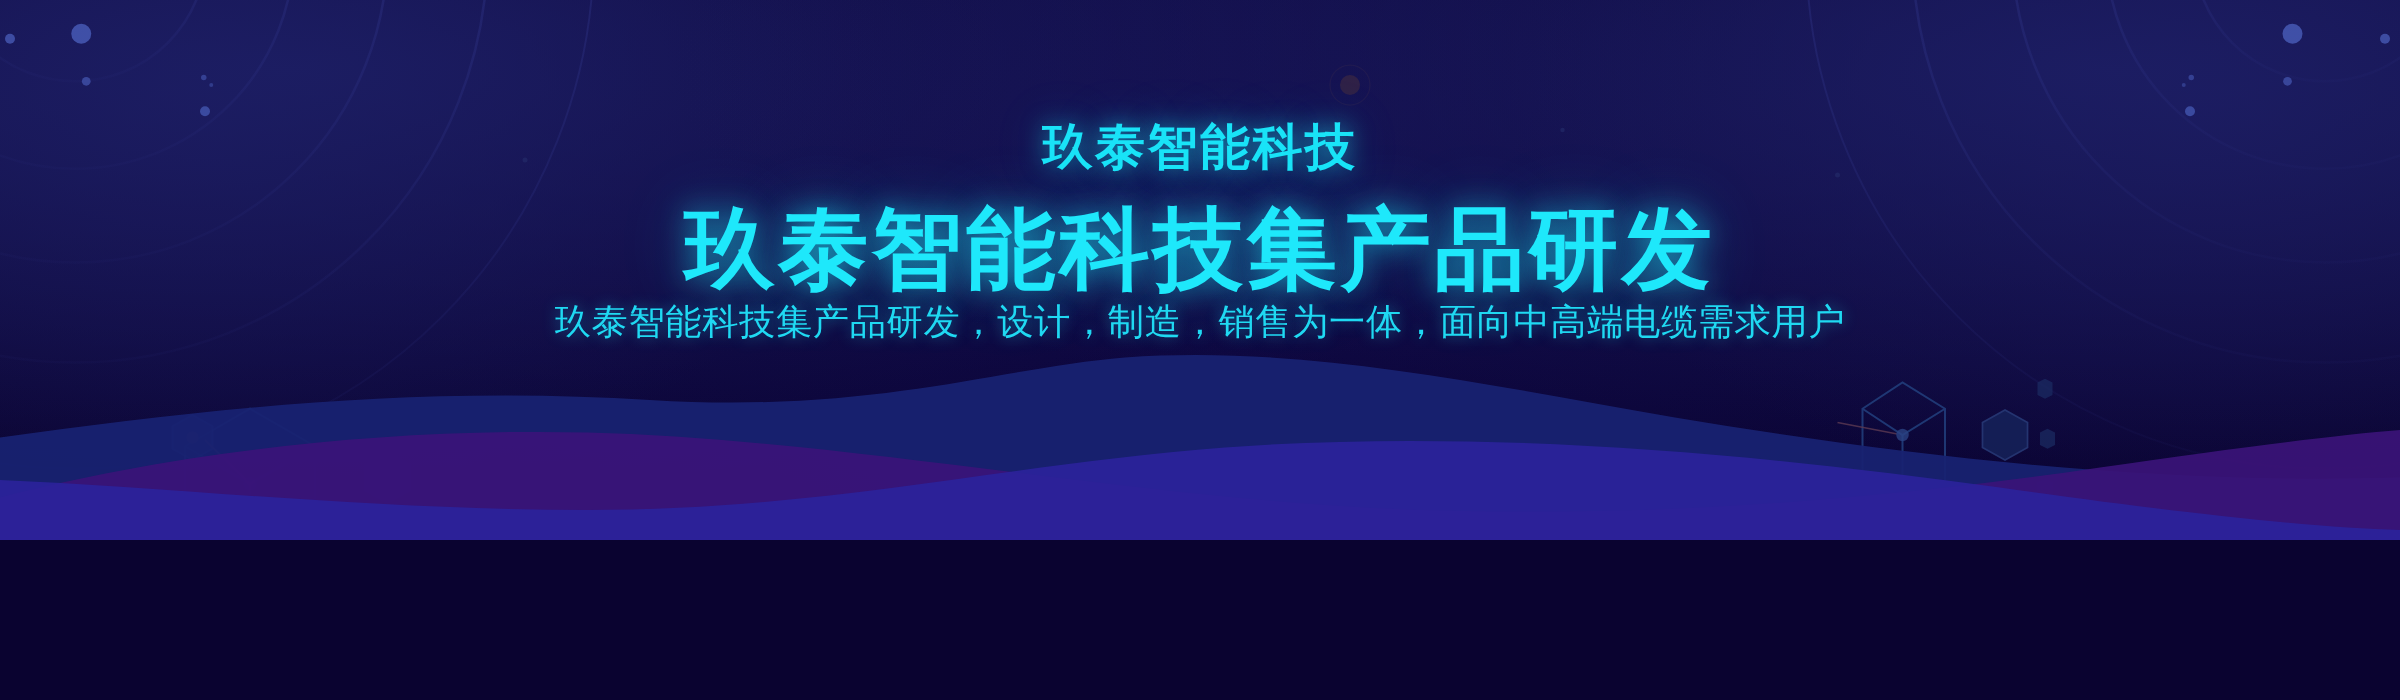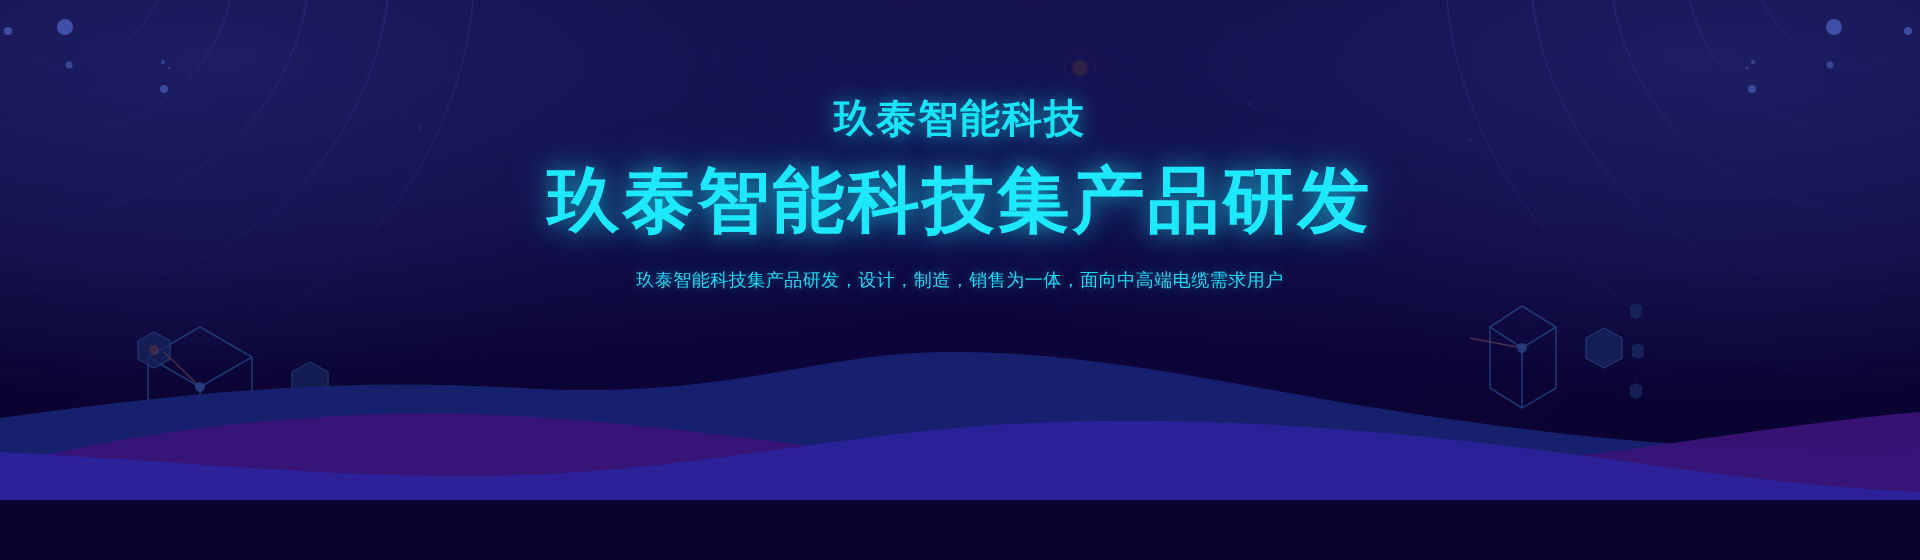--- a/index.html
+++ b/index.html
@@ -4,21 +4,21 @@
 <style>
   * { margin:0; padding:0; box-sizing:border-box; }
   html, body {
     width:1920px; height:560px;
     overflow:hidden;
     background:#0a0330;
     font-family:"Liberation Sans", sans-serif;
   }
   .banner {
     position:relative;
-    width:1920px; height:500px;
+    width:1920px; height:432px;
     overflow:hidden;
     background:
       radial-gradient(ellipse 900px 520px at 8% 18%, #161350 0%, rgba(22,19,80,0) 62%),
       radial-gradient(ellipse 900px 520px at 92% 18%, #161350 0%, rgba(22,19,80,0) 62%),
       radial-gradient(ellipse 1100px 600px at 50% 40%, #0d0640 0%, #0a0333 60%, #0a0330 100%),
       linear-gradient(180deg, #110a42 0%, #0b0436 45%, #0a0330 100%);
   }
   .deco-layer {
     position:absolute; inset:0;
     width:1920px; height:560px;
@@ -43,22 +43,21 @@
   .headline {
     margin-top:24px;
     font-size:72px;
     font-weight:bold;
     letter-spacing:3px;
     color:#1ee8fb;
     text-shadow:0 0 22px rgba(30,232,251,.6), 0 0 55px rgba(30,232,251,.32);
     line-height:1.06;
   }
   .subtitle {
-    margin-top:30px;
-    font-size:18px;
+    font-size:29px;
     letter-spacing:.5px;
     color:#1fd9f2;
     text-shadow:0 0 12px rgba(31,217,242,.45);
     line-height:1.4;
   }
 </style>
 </head>
 <body>
 
 <div class="banner">

